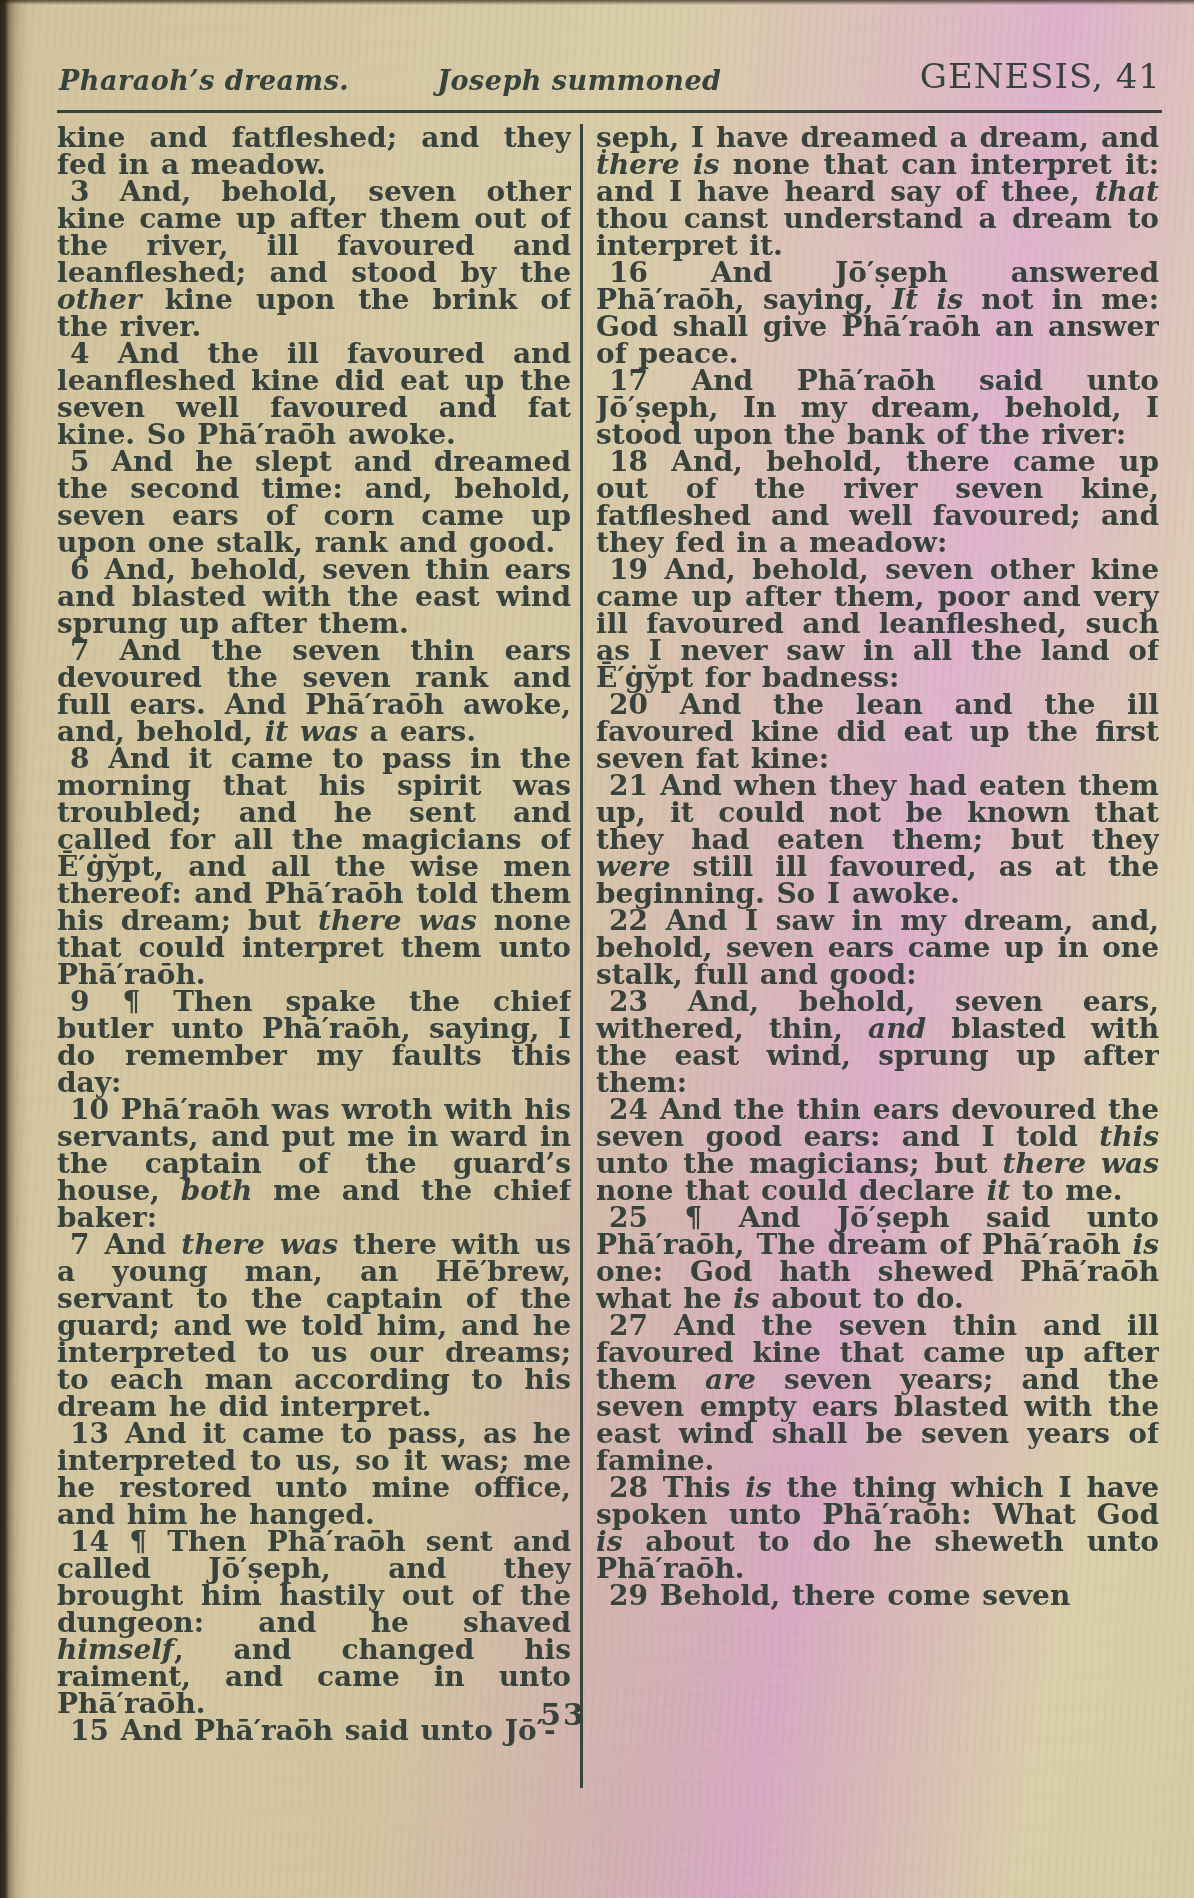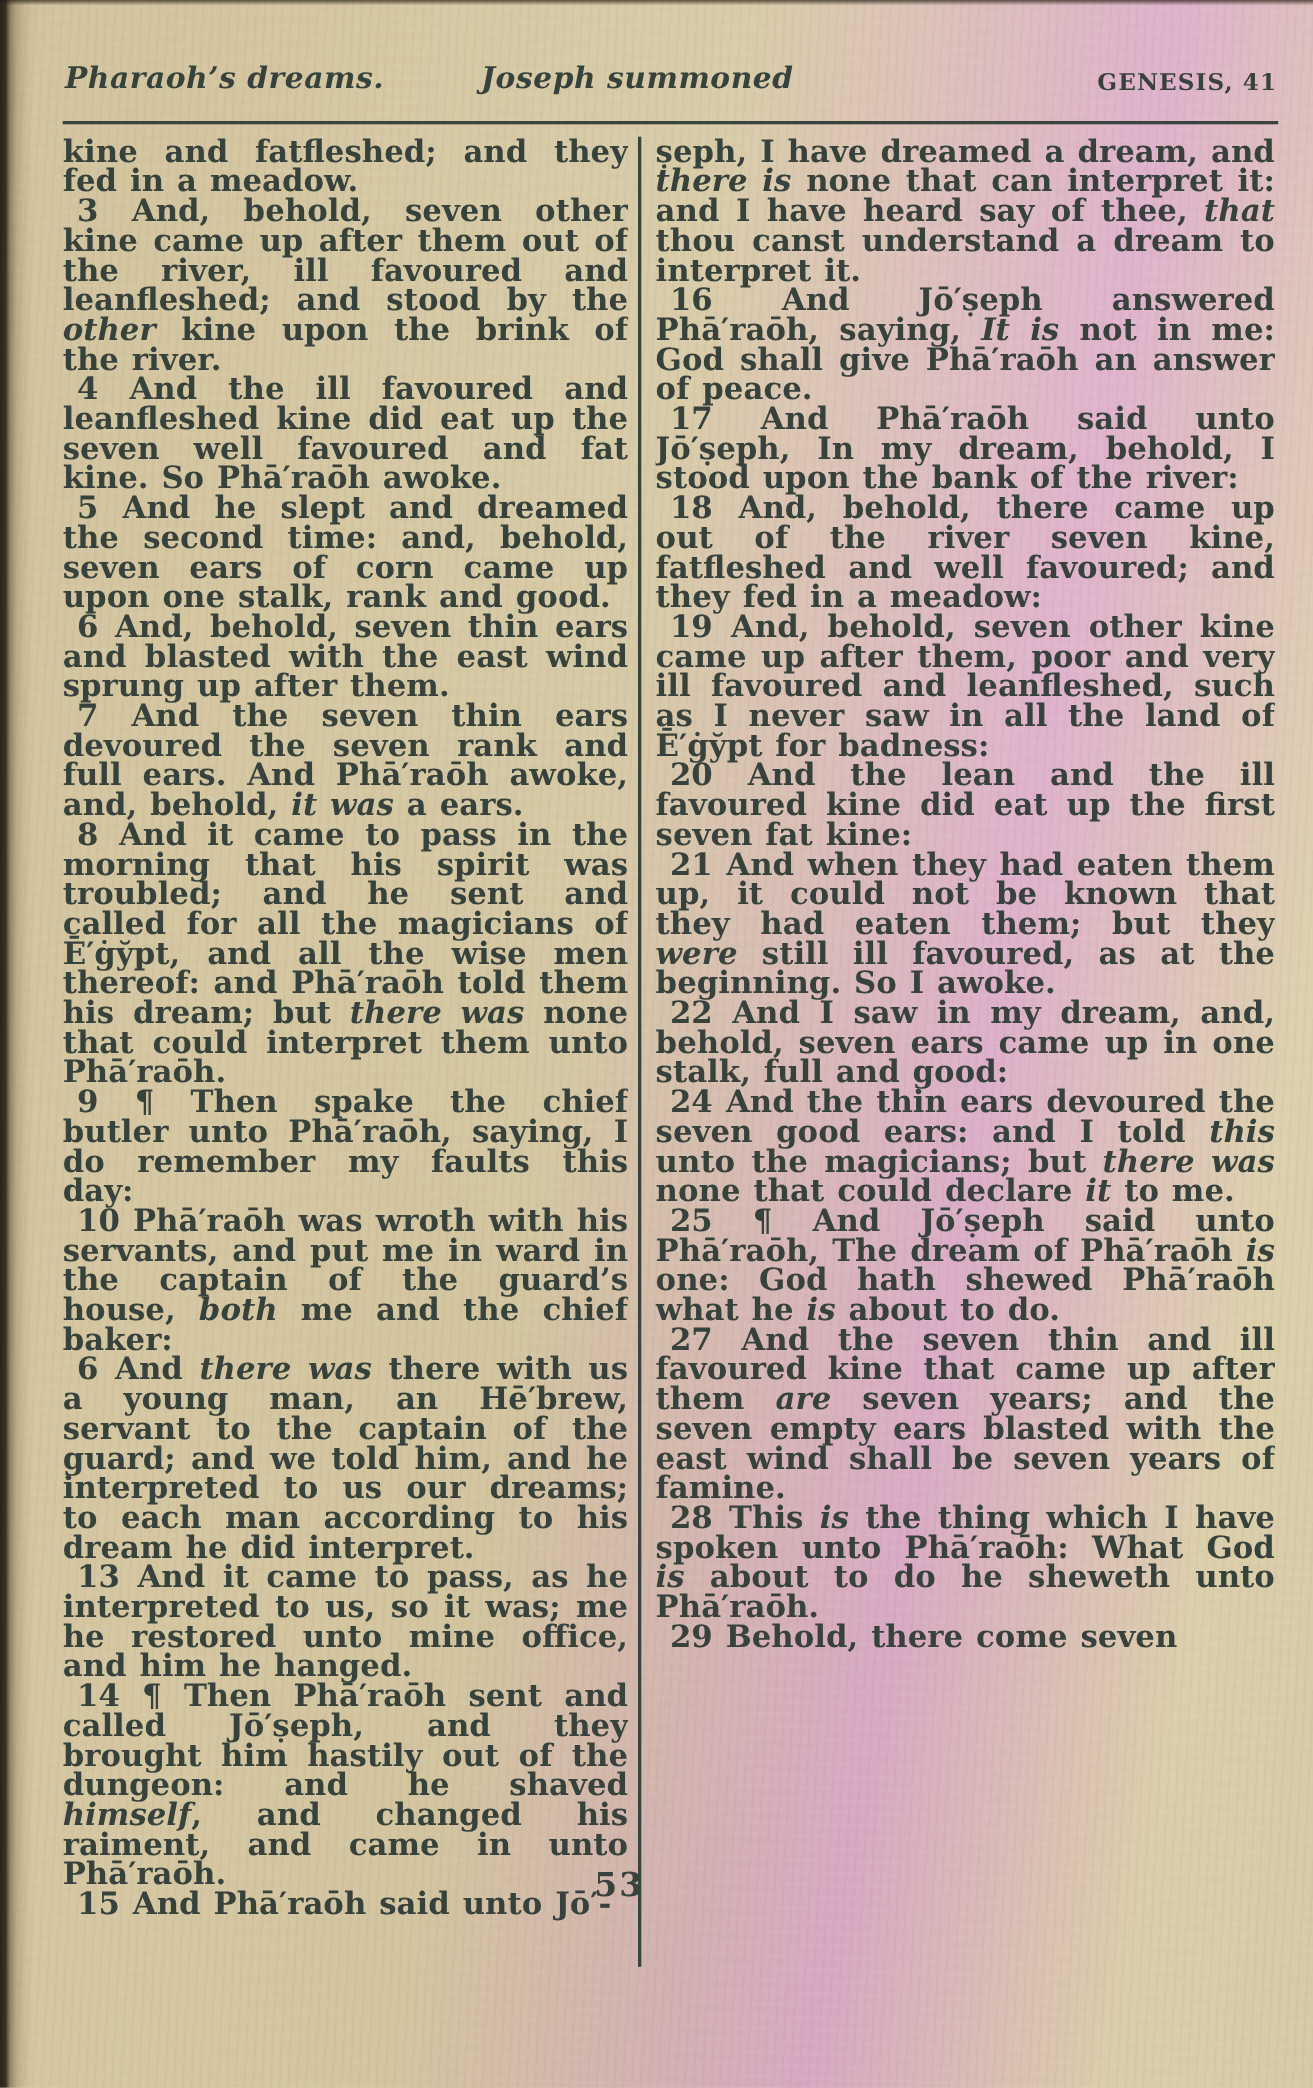--- a/index.html
+++ b/index.html
@@ -57,22 +57,22 @@
   }
   .running-head {
     font-style: italic;
     font-weight: bold;
     font-size: 27px;
     letter-spacing: 0.5px;
   }
   .running-head.second { margin-left: 88px; }
   .chapter-heading {
     margin-left: auto;
-    font-weight: bold;
-    font-size: 21px;
+    font-weight: normal;
+    font-size: 34px;
     letter-spacing: 1px;
   }
   .header-rule {
     position: absolute;
     top: 110px;
     left: 57px;
     width: 1105px;
     height: 3px;
     background: #39443e;
   }
@@ -138,35 +138,36 @@
     <section class="col col-left" id="col-left">
         <p class="verse cont"><span>kine and fatfleshed; and they fed in a meadow.</span></p>
         <p class="verse"><span>3 And, behold, seven other kine came up after them out of the river, ill favoured and leanfleshed; and stood by the </span><em>other</em><span> kine upon the brink of the river.</span></p>
         <p class="verse"><span>4 And the ill favoured and leanfleshed kine did eat up the seven well favoured and fat kine. So Phā′raōh awoke.</span></p>
         <p class="verse"><span>5 And he slept and dreamed the second time: and, behold, seven ears of corn came up upon one stalk, rank and good.</span></p>
         <p class="verse"><span>6 And, behold, seven thin ears and blasted with the east wind sprung up after them.</span></p>
         <p class="verse"><span>7 And the seven thin ears devoured the seven rank and full ears. And Phā′raōh awoke, and, behold, </span><em>it was</em><span> a ears.</span></p>
         <p class="verse"><span>8 And it came to pass in the morning that his spirit was troubled; and he sent and called for all the magicians of Ē′ġy̆pt, and all the wise men thereof: and Phā′raōh told them his dream; but </span><em>there was</em><span> none that could interpret them unto Phā′raōh.</span></p>
         <p class="verse"><span>9 ¶ Then spake the chief butler unto Phā′raōh, saying, I do remember my faults this day:</span></p>
         <p class="verse"><span>10 Phā′raōh was wroth with his servants, and put me in ward in the captain of the guard’s house, </span><em>both</em><span> me and the chief baker:</span></p>
-        <p class="verse"><span>6 And </span><em>there was</em><span> there with us a young man, an Hē′brew, servant to the captain of the guard; and we told him, and he interpreted to us our dreams; to each man according to his dream he did interpret.</span></p>
+        <p class="verse"><span>7 And </span><em>there was</em><span> there with us a young man, an Hē′brew, servant to the captain of the guard; and we told him, and he interpreted to us our dreams; to each man according to his dream he did interpret.</span></p>
         <p class="verse"><span>13 And it came to pass, as he interpreted to us, so it was; me he restored unto mine office, and him he hanged.</span></p>
         <p class="verse"><span>14 ¶ Then Phā′raōh sent and called Jō′ṣeph, and they brought him hastily out of the dungeon: and he shaved </span><em>himself</em><span>, and changed his raiment, and came in unto Phā′raōh.</span></p>
         <p class="verse"><span>15 And Phā′raōh said unto Jō′-</span></p>
       </section>
     <div class="divider"></div>
     <section class="col col-right" id="col-right">
         <p class="verse cont"><span>ṣeph, I have dreamed a dream, and </span><em>there is</em><span> none that can interpret it: and I have heard say of thee, </span><em>that</em><span> thou canst understand a dream to interpret it.</span></p>
         <p class="verse"><span>16 And Jō′ṣeph answered Phā′raōh, saying, </span><em>It is</em><span> not in me: God shall give Phā′raōh an answer of peace.</span></p>
         <p class="verse"><span>17 And Phā′raōh said unto Jō′ṣeph, In my dream, behold, I stood upon the bank of the river:</span></p>
         <p class="verse"><span>18 And, behold, there came up out of the river seven kine, fatfleshed and well favoured; and they fed in a meadow:</span></p>
         <p class="verse"><span>19 And, behold, seven other kine came up after them, poor and very ill favoured and leanfleshed, such as I never saw in all the land of Ē′ġy̆pt for badness:</span></p>
         <p class="verse"><span>20 And the lean and the ill favoured kine did eat up the first seven fat kine:</span></p>
         <p class="verse"><span>21 And when they had eaten them up, it could not be known that they had eaten them; but they </span><em>were</em><span> still ill favoured, as at the beginning. So I awoke.</span></p>
         <p class="verse"><span>22 And I saw in my dream, and, behold, seven ears came up in one stalk, full and good:</span></p>
+        <p class="verse"><span>23 And, behold, seven ears, withered, thin, </span><em>and</em><span> blasted with the east wind, sprung up after them:</span></p>
         <p class="verse"><span>24 And the thin ears devoured the seven good ears: and I told </span><em>this</em><span> unto the magicians; but </span><em>there was</em><span> none that could declare </span><em>it</em><span> to me.</span></p>
         <p class="verse"><span>25 ¶ And Jō′ṣeph said unto Phā′raōh, The dream of Phā′raōh </span><em>is</em><span> one: God hath shewed Phā′raōh what he </span><em>is</em><span> about to do.</span></p>
         <p class="verse"><span>27 And the seven thin and ill favoured kine that came up after them </span><em>are</em><span> seven years; and the seven empty ears blasted with the east wind shall be seven years of famine.</span></p>
         <p class="verse"><span>28 This </span><em>is</em><span> the thing which I have spoken unto Phā′raōh: What God </span><em>is</em><span> about to do he sheweth unto Phā′raōh.</span></p>
         <p class="verse"><span>29 Behold, there come seven</span></p>
       </section>
   </div>
 
   <div class="page-number">53</div>
 </div>

